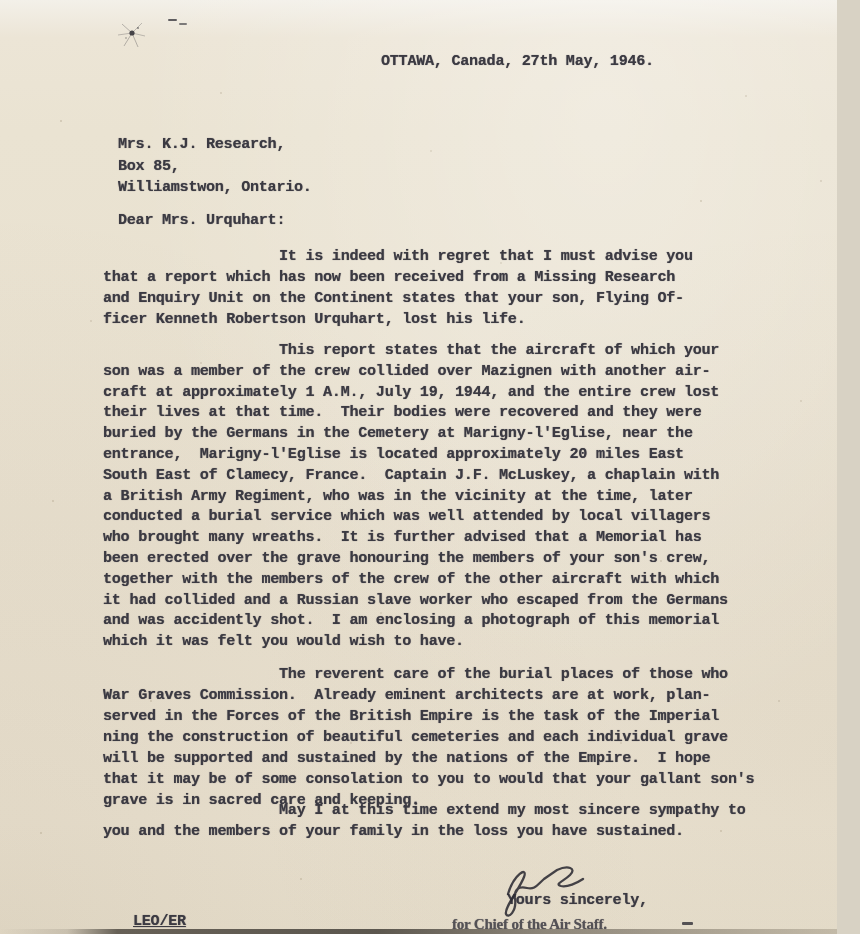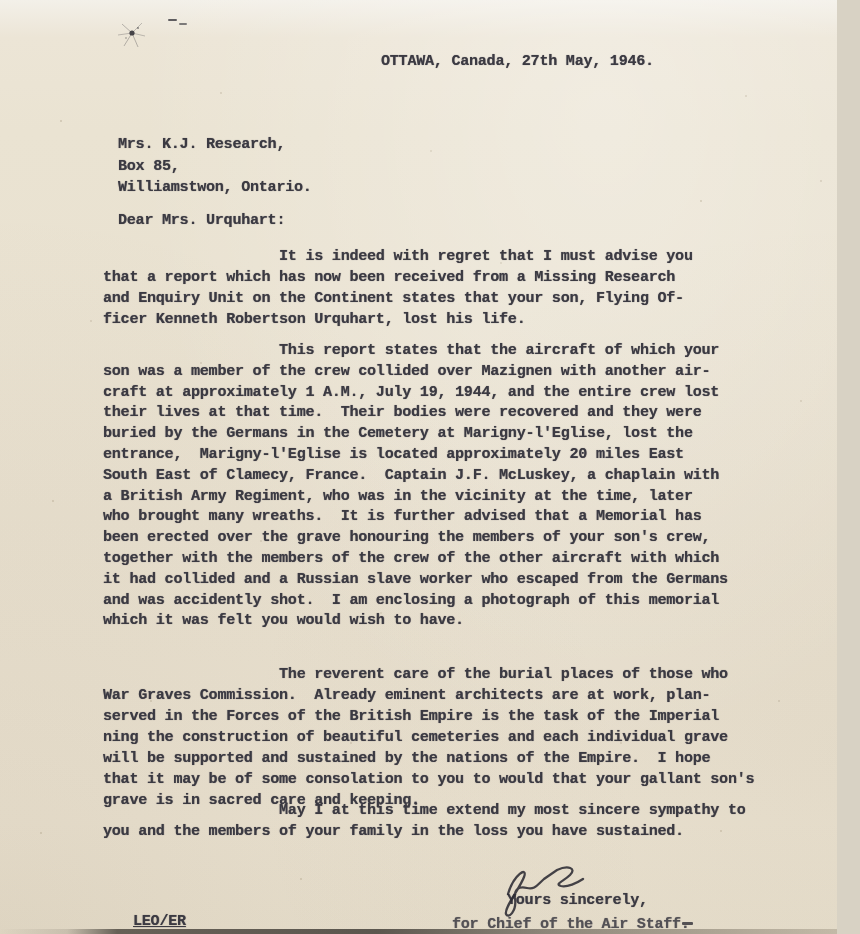--- a/index.html
+++ b/index.html
@@ -45,21 +45,21 @@
   .recipient{left:118px;top:134px;line-height:21.5px;}
   .salutation{left:118px;top:212px;}
   .para{left:103px;}
   .p1{top:246px;line-height:21px;}
   .p2{top:341px;line-height:20.8px;}
   .p3{top:664px;line-height:21px;}
   .p4{top:800px;line-height:21px;}
   .closing{left:507px;top:892px;}
   .typist{left:133px;top:913px;text-decoration:underline;}
   .sigline{position:absolute;left:456px;top:950px;opacity:.92;margin-left:44px;}
-  .sigline2{position:absolute;left:452px;top:916px;opacity:.85;filter:blur(.2px);}
+  .sigline2{position:absolute;left:452px;top:916px;opacity:.85;filter:blur(.2px);font-family:Liberation Serif, serif;}
   .signature{position:absolute;left:478px;top:858px;}
   .inkblot{position:absolute;left:112px;top:14px;}
   .dash{position:absolute;background:#2f2e36;border-radius:1px;}
   .dash1{left:168px;top:19px;width:9px;height:2px;opacity:.75;}
   .dash2{left:179px;top:23px;width:8px;height:2px;opacity:.6;}
   .dash3{left:682px;top:922px;width:11px;height:3px;opacity:.8;}
   .scan-edge{
     position:absolute;left:0;right:0;bottom:0;height:5px;
     background:linear-gradient(90deg,
       rgba(70,64,56,0) 0%, rgba(70,64,56,.15) 8%, rgba(62,57,50,.75) 14%,
@@ -104,24 +104,25 @@
       <div class="line">that a report which has now been received from a Missing Research</div>
       <div class="line">and Enquiry Unit on the Continent states that your son, Flying Of-</div>
       <div class="line">ficer Kenneth Robertson Urquhart, lost his life.</div>
     </div>
 
   <div class="blk para p2">
       <div class="line">                    This report states that the aircraft of which your</div>
       <div class="line">son was a member of the crew collided over Mazignen with another air-</div>
       <div class="line">craft at approximately 1 A.M., July 19, 1944, and the entire crew lost</div>
       <div class="line">their lives at that time.  Their bodies were recovered and they were</div>
-      <div class="line">buried by the Germans in the Cemetery at Marigny-l'Eglise, lost the</div>
+      <div class="line">buried by the Germans in the Cemetery at Marigny-l'Eglise, near the</div>
       <div class="line">entrance,  Marigny-l'Eglise is located approximately 20 miles East</div>
       <div class="line">South East of Clamecy, France.  Captain J.F. McLuskey, a chaplain with</div>
       <div class="line">a British Army Regiment, who was in the vicinity at the time, later</div>
+      <div class="line">conducted a burial service which was well attended by local villagers</div>
       <div class="line">who brought many wreaths.  It is further advised that a Memorial has</div>
       <div class="line">been erected over the grave honouring the members of your son's crew,</div>
       <div class="line">together with the members of the crew of the other aircraft with which</div>
       <div class="line">it had collided and a Russian slave worker who escaped from the Germans</div>
       <div class="line">and was accidently shot.  I am enclosing a photograph of this memorial</div>
       <div class="line">which it was felt you would wish to have.</div>
     </div>
 
   <div class="blk para p3">
       <div class="line">                    The reverent care of the burial places of those who</div>

